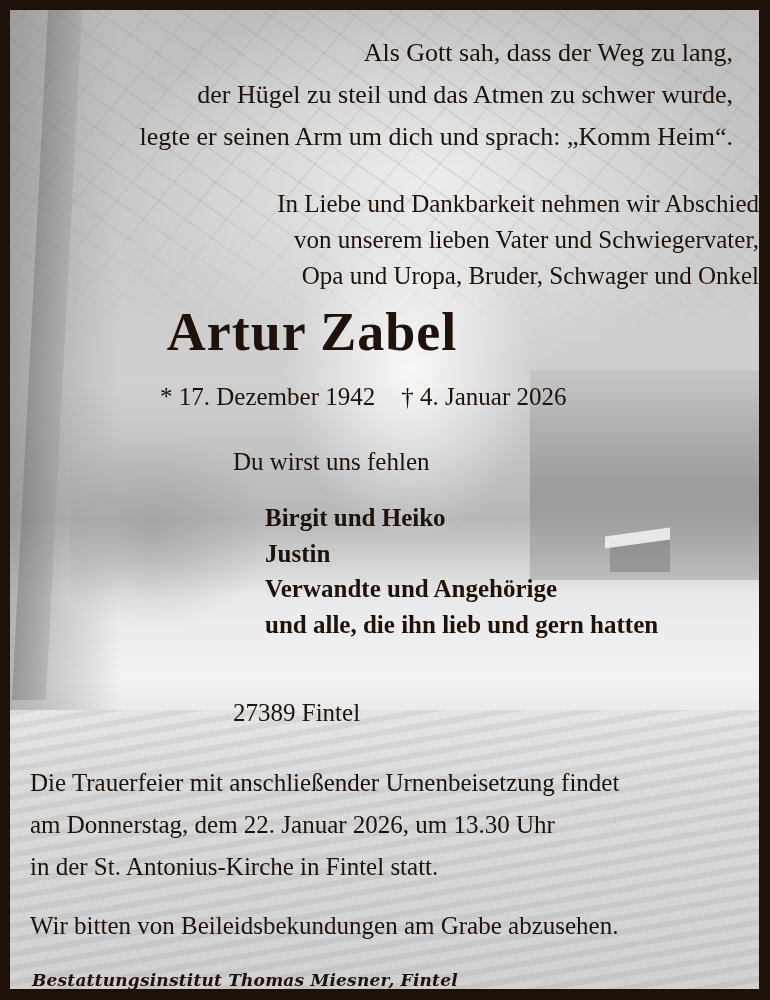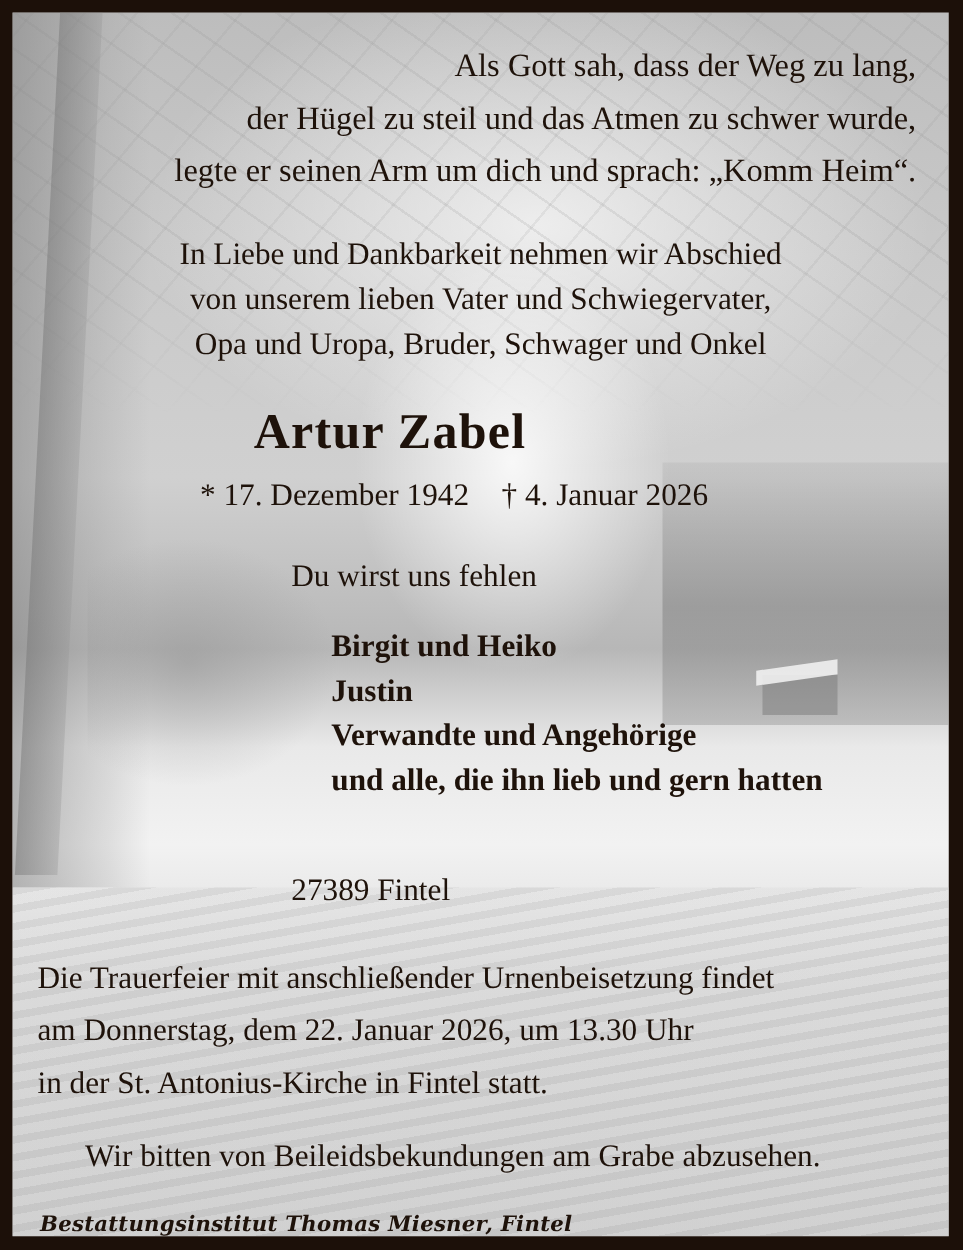--- a/index.html
+++ b/index.html
@@ -47,30 +47,30 @@
       position: absolute; left: 0; top: 0; width: 749px; height: 320px;
       background:
         repeating-linear-gradient(35deg, rgba(150,150,150,0) 0 22px, rgba(150,150,150,0.18) 22px 24px),
         repeating-linear-gradient(-50deg, rgba(150,150,150,0) 0 30px, rgba(150,150,150,0.14) 30px 32px);
       -webkit-mask-image: linear-gradient(180deg, #000 60%, transparent);
       mask-image: linear-gradient(180deg, #000 60%, transparent);
     }
 
     .txt { position: absolute; color: #1e120a; font-family: "Liberation Serif", serif; white-space: nowrap; }
     .poem { right: 26px; top: 22px; text-align: right; font-size: 26px; line-height: 42px; }
-    .intro { left: 0; width: 749px; top: 176px; text-align: center; font-size: 25px; line-height: 36px; }
-    .name { left: 0; width: 604px; top: 300px; text-align: center; font-weight: bold; font-size: 40px; line-height: 70px; letter-spacing: 1px; }
+    .intro { left: 0; width: 749px; top: 176px; text-align: right; font-size: 25px; line-height: 36px; }
+    .name { left: 0; width: 604px; top: 287px; text-align: center; font-weight: bold; font-size: 54px; line-height: 70px; letter-spacing: 1px; }
     .dates { left: 150px; top: 370px; font-size: 25px; line-height: 34px; }
     .dates .gap { display: inline-block; width: 26px; }
     .miss { left: 223px; top: 435px; font-size: 25px; line-height: 34px; text-align: right; }
     .family { left: 223px; top: 490px; font-weight: bold; font-size: 25px; line-height: 35.5px; margin-left: 32px; }
     .family div { height: 35.5px; }
     .place { left: 223px; top: 686px; font-size: 25px; line-height: 34px; }
     .ceremony { left: 20px; top: 752px; font-size: 25px; line-height: 42px; }
-    .note { left: 20px; top: 896px; font-size: 25px; line-height: 40px; margin-left: 38px; }
+    .note { left: 20px; top: 896px; font-size: 25px; line-height: 40px; }
     .funeral { left: 22px; top: 958px; font-family: "DejaVu Serif", serif; font-weight: bold; font-style: italic; font-size: 17px; line-height: 24px; letter-spacing: 0.2px; }
   </style>
 </head>
 <body>
 
 <div class="frame">
   <div class="branches"></div>
   <div class="tree-left"></div>
   <div class="trunk"></div>
   <div class="forest-left"></div>

